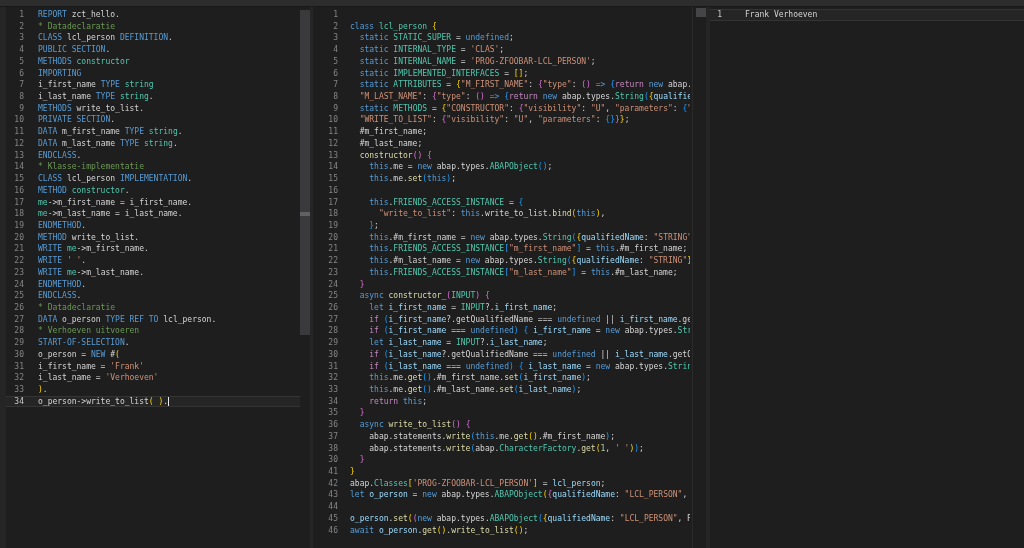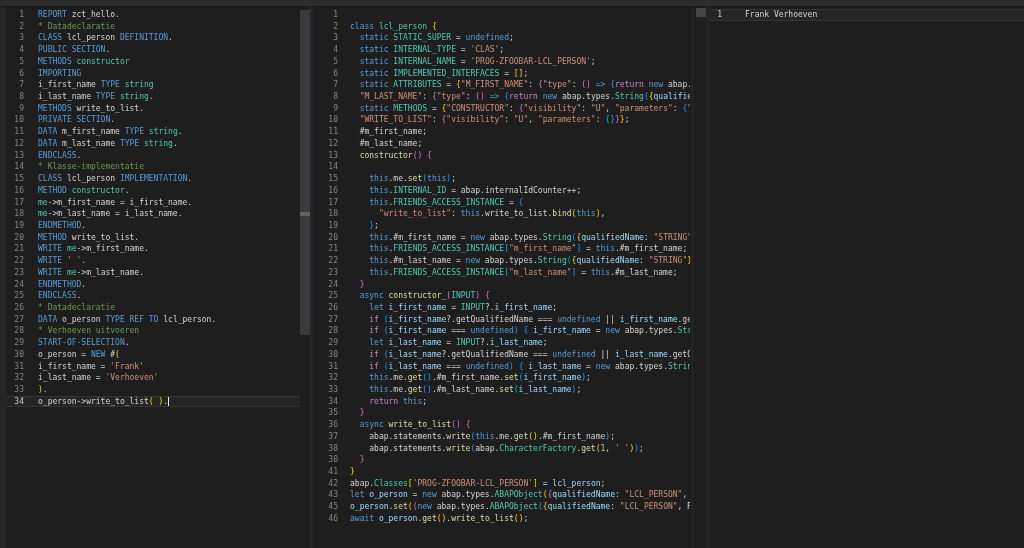--- a/index.html
+++ b/index.html
@@ -92,23 +92,23 @@
       <div class="line"><span class="ln">4</span><span class="code"><span class="c-k">  static </span><span class="c-t">INTERNAL_TYPE</span><span class="c-p"> = </span><span class="c-s">'CLAS'</span><span class="c-p">;</span></span></div>
       <div class="line"><span class="ln">5</span><span class="code"><span class="c-k">  static </span><span class="c-t">INTERNAL_NAME</span><span class="c-p"> = </span><span class="c-s">'PROG-ZFOOBAR-LCL_PERSON'</span><span class="c-p">;</span></span></div>
       <div class="line"><span class="ln">6</span><span class="code"><span class="c-k">  static </span><span class="c-t">IMPLEMENTED_INTERFACES</span><span class="c-p"> = </span><span class="c-g">[]</span><span class="c-p">;</span></span></div>
       <div class="line"><span class="ln">7</span><span class="code"><span class="c-k">  static </span><span class="c-t">ATTRIBUTES</span><span class="c-p"> = </span><span class="c-g">{</span><span class="c-s">"M_FIRST_NAME"</span><span class="c-p">: </span><span class="c-q">{</span><span class="c-s">"type"</span><span class="c-p">: </span><span class="c-q">()</span><span class="c-k"> =&gt; </span><span class="c-u">{</span><span class="c-c">return </span><span class="c-k">new </span><span class="c-p">abap.typ</span></span></div>
       <div class="line"><span class="ln">8</span><span class="code"><span class="c-p">  </span><span class="c-s">"M_LAST_NAME"</span><span class="c-p">: </span><span class="c-q">{</span><span class="c-s">"type"</span><span class="c-p">: </span><span class="c-q">()</span><span class="c-k"> =&gt; </span><span class="c-u">{</span><span class="c-c">return </span><span class="c-k">new </span><span class="c-p">abap.types.</span><span class="c-t">String</span><span class="c-u">(</span><span class="c-g">{</span><span class="c-v">qualifiedNa</span></span></div>
       <div class="line"><span class="ln">9</span><span class="code"><span class="c-k">  static </span><span class="c-t">METHODS</span><span class="c-p"> = </span><span class="c-g">{</span><span class="c-s">"CONSTRUCTOR"</span><span class="c-p">: </span><span class="c-q">{</span><span class="c-s">"visibility"</span><span class="c-p">: </span><span class="c-s">"U"</span><span class="c-p">, </span><span class="c-s">"parameters"</span><span class="c-p">: </span><span class="c-u">{</span><span class="c-s">"I_</span></span></div>
       <div class="line"><span class="ln">10</span><span class="code"><span class="c-p">  </span><span class="c-s">"WRITE_TO_LIST"</span><span class="c-p">: </span><span class="c-q">{</span><span class="c-s">"visibility"</span><span class="c-p">: </span><span class="c-s">"U"</span><span class="c-p">, </span><span class="c-s">"parameters"</span><span class="c-p">: </span><span class="c-u">{}</span><span class="c-q">}</span><span class="c-g">}</span><span class="c-p">;</span></span></div>
       <div class="line"><span class="ln">11</span><span class="code"><span class="c-p">  #m_first_name;</span></span></div>
       <div class="line"><span class="ln">12</span><span class="code"><span class="c-p">  #m_last_name;</span></span></div>
       <div class="line"><span class="ln">13</span><span class="code"><span class="c-p">  </span><span class="c-f">constructor</span><span class="c-q">()</span><span class="c-p"> </span><span class="c-q">{</span></span></div>
-      <div class="line"><span class="ln">14</span></div>
+      <div class="line"><span class="ln">14</span><span class="code"><span class="c-p">    </span><span class="c-k">this</span><span class="c-p">.me = </span><span class="c-k">new </span><span class="c-p">abap.types.</span><span class="c-t">ABAPObject</span><span class="c-u">()</span><span class="c-p">;</span></span></div>
       <div class="line"><span class="ln">15</span><span class="code"><span class="c-p">    </span><span class="c-k">this</span><span class="c-p">.me.</span><span class="c-f">set</span><span class="c-u">(</span><span class="c-k">this</span><span class="c-u">)</span><span class="c-p">;</span></span></div>
-      <div class="line"><span class="ln">16</span><span class="code"><span class="c-p">    </span><span class="c-k">this</span><span class="c-p">.</span><span class="c-t">INTERNAL_ID</span><span class="c-p"> = abap.internalIdCounter++;</span></span></div>
+      <div class="line"><span class="ln">16</span></div>
       <div class="line"><span class="ln">17</span><span class="code"><span class="c-p">    </span><span class="c-k">this</span><span class="c-p">.</span><span class="c-t">FRIENDS_ACCESS_INSTANCE</span><span class="c-p"> = </span><span class="c-u">{</span></span></div>
       <div class="line"><span class="ln">18</span><span class="code"><span class="c-p">      </span><span class="c-s">"write_to_list"</span><span class="c-p">: </span><span class="c-k">this</span><span class="c-p">.write_to_list.</span><span class="c-f">bind</span><span class="c-g">(</span><span class="c-k">this</span><span class="c-g">)</span><span class="c-p">,</span></span></div>
       <div class="line"><span class="ln">19</span><span class="code"><span class="c-p">    </span><span class="c-u">}</span><span class="c-p">;</span></span></div>
       <div class="line"><span class="ln">20</span><span class="code"><span class="c-p">    </span><span class="c-k">this</span><span class="c-p">.#m_first_name = </span><span class="c-k">new </span><span class="c-p">abap.types.</span><span class="c-t">String</span><span class="c-u">(</span><span class="c-g">{</span><span class="c-v">qualifiedName</span><span class="c-p">: </span><span class="c-s">"STRING"</span></span></div>
       <div class="line"><span class="ln">21</span><span class="code"><span class="c-p">    </span><span class="c-k">this</span><span class="c-p">.</span><span class="c-t">FRIENDS_ACCESS_INSTANCE</span><span class="c-u">[</span><span class="c-s">"m_first_name"</span><span class="c-u">]</span><span class="c-p"> = </span><span class="c-k">this</span><span class="c-p">.#m_first_name;</span></span></div>
       <div class="line"><span class="ln">22</span><span class="code"><span class="c-p">    </span><span class="c-k">this</span><span class="c-p">.#m_last_name = </span><span class="c-k">new </span><span class="c-p">abap.types.</span><span class="c-t">String</span><span class="c-u">(</span><span class="c-g">{</span><span class="c-v">qualifiedName</span><span class="c-p">: </span><span class="c-s">"STRING"</span><span class="c-g">}</span></span></div>
       <div class="line"><span class="ln">23</span><span class="code"><span class="c-p">    </span><span class="c-k">this</span><span class="c-p">.</span><span class="c-t">FRIENDS_ACCESS_INSTANCE</span><span class="c-u">[</span><span class="c-s">"m_last_name"</span><span class="c-u">]</span><span class="c-p"> = </span><span class="c-k">this</span><span class="c-p">.#m_last_name;</span></span></div>
       <div class="line"><span class="ln">24</span><span class="code"><span class="c-p">  </span><span class="c-q">}</span></span></div>
       <div class="line"><span class="ln">25</span><span class="code"><span class="c-p">  </span><span class="c-k">async </span><span class="c-f">constructor_</span><span class="c-q">(</span><span class="c-t">INPUT</span><span class="c-q">)</span><span class="c-p"> </span><span class="c-q">{</span></span></div>
       <div class="line"><span class="ln">26</span><span class="code"><span class="c-p">    </span><span class="c-k">let </span><span class="c-v">i_first_name</span><span class="c-p"> = </span><span class="c-t">INPUT</span><span class="c-p">?.</span><span class="c-v">i_first_name</span><span class="c-p">;</span></span></div>
@@ -121,20 +121,21 @@
       <div class="line"><span class="ln">33</span><span class="code"><span class="c-p">    </span><span class="c-k">this</span><span class="c-p">.me.</span><span class="c-f">get</span><span class="c-u">()</span><span class="c-p">.#m_last_name.</span><span class="c-f">set</span><span class="c-u">(</span><span class="c-v">i_last_name</span><span class="c-u">)</span><span class="c-p">;</span></span></div>
       <div class="line"><span class="ln">34</span><span class="code"><span class="c-p">    </span><span class="c-c">return </span><span class="c-k">this</span><span class="c-p">;</span></span></div>
       <div class="line"><span class="ln">35</span><span class="code"><span class="c-p">  </span><span class="c-q">}</span></span></div>
       <div class="line"><span class="ln">36</span><span class="code"><span class="c-p">  </span><span class="c-k">async </span><span class="c-f">write_to_list</span><span class="c-q">()</span><span class="c-p"> </span><span class="c-q">{</span></span></div>
       <div class="line"><span class="ln">37</span><span class="code"><span class="c-p">    abap.statements.</span><span class="c-f">write</span><span class="c-u">(</span><span class="c-k">this</span><span class="c-p">.me.</span><span class="c-f">get</span><span class="c-g">()</span><span class="c-p">.#m_first_name</span><span class="c-u">)</span><span class="c-p">;</span></span></div>
       <div class="line"><span class="ln">38</span><span class="code"><span class="c-p">    abap.statements.</span><span class="c-f">write</span><span class="c-u">(</span><span class="c-p">abap.</span><span class="c-t">CharacterFactory</span><span class="c-p">.</span><span class="c-f">get</span><span class="c-g">(</span><span class="c-n">1</span><span class="c-p">, </span><span class="c-s">' '</span><span class="c-g">)</span><span class="c-u">)</span><span class="c-p">;</span></span></div>
       <div class="line"><span class="ln">30</span><span class="code"><span class="c-p">  </span><span class="c-q">}</span></span></div>
       <div class="line"><span class="ln">41</span><span class="code"><span class="c-g">}</span></span></div>
       <div class="line"><span class="ln">42</span><span class="code"><span class="c-p">abap.</span><span class="c-t">Classes</span><span class="c-g">[</span><span class="c-s">'PROG-ZFOOBAR-LCL_PERSON'</span><span class="c-g">]</span><span class="c-p"> = </span><span class="c-v">lcl_person</span><span class="c-p">;</span></span></div>
       <div class="line"><span class="ln">43</span><span class="code"><span class="c-k">let </span><span class="c-v">o_person</span><span class="c-p"> = </span><span class="c-k">new </span><span class="c-p">abap.types.</span><span class="c-t">ABAPObject</span><span class="c-g">(</span><span class="c-q">{</span><span class="c-v">qualifiedName</span><span class="c-p">: </span><span class="c-s">"LCL_PERSON"</span><span class="c-p">, RT</span></span></div>
+      <div class="line"><span class="ln">44</span><span class="code"></span></div>
       <div class="line"><span class="ln">45</span><span class="code"><span class="c-v">o_person</span><span class="c-p">.</span><span class="c-f">set</span><span class="c-g">(</span><span class="c-q">(</span><span class="c-k">new </span><span class="c-p">abap.types.</span><span class="c-t">ABAPObject</span><span class="c-u">(</span><span class="c-g">{</span><span class="c-v">qualifiedName</span><span class="c-p">: </span><span class="c-s">"LCL_PERSON"</span><span class="c-p">, RTT</span></span></div>
       <div class="line"><span class="ln">46</span><span class="code"><span class="c-k">await </span><span class="c-v">o_person</span><span class="c-p">.</span><span class="c-f">get</span><span class="c-g">()</span><span class="c-p">.</span><span class="c-f">write_to_list</span><span class="c-g">()</span><span class="c-p">;</span></span></div>
     </div>
   <div class="sb-js-track"></div>
   <div class="sb-js-thumb"></div>
 </div>
 
 <div class="vdivider" style="left:706px;width:4px;"></div>
 
 <div class="pane" id="pane-out">

